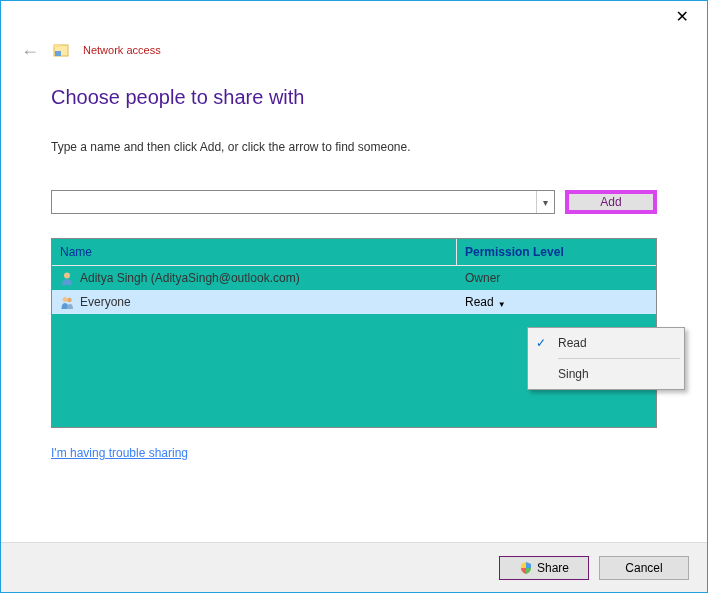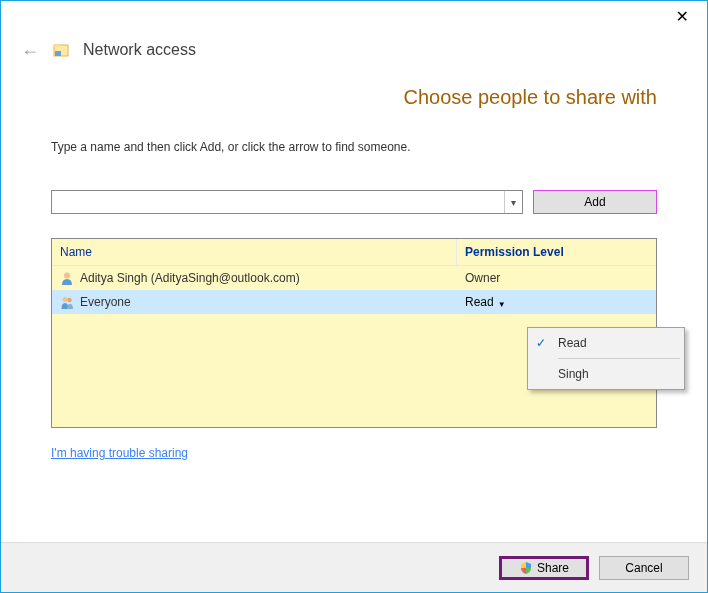--- a/index.html
+++ b/index.html
@@ -35,32 +35,31 @@
     .back-arrow {
       color: #999;
       font-size: 18px;
       cursor: pointer;
     }
     .folder-icon {
       width: 16px; height: 16px;
       display: inline-block;
     }
     .header-title {
-      color: #404040;
-      font-size: 16px;
+      color: #b91c1c;
+      font-size: 11px;
     }
     .content {
       padding: 18px 50px 0 50px;
     }
     .main-heading {
-      color: #a16207;
+      color: #4c1d95;
       font-size: 20px;
       font-weight: normal;
       margin-bottom: 24px;
-      text-align: right;
     }
     .subtext {
       color: #333;
       font-size: 12px;
       margin-bottom: 36px;
       margin-top: 31px;
     }
     .add-row {
       display: flex;
       gap: 10px;
@@ -84,32 +83,32 @@
       width: 18px;
       border-left: 1px solid #ccc;
       display: flex;
       align-items: center;
       justify-content: center;
       font-size: 10px;
       color: #555;
       cursor: pointer;
     }
     .add-btn {
-      width: 124px;
+      width: 92px;
       height: 24px;
       background: #e1e1e1;
-      border: 1px solid #d946ef;
-      color: #000000;
+      border: 4px solid #d946ef;
+      color: #701a75;
       font-size: 12px;
     }
     .list-box {
       border: 1px solid #888;
       height: 190px;
       position: relative;
-      background: #fef9c3;
+      background: #14b8a6;
     }
     .list-header {
       display: flex;
       border-bottom: 1px solid #e8e8e8;
     }
     .list-header .col {
       padding: 6px 8px;
       color: #003399;
       font-size: 12px;
       border-right: 1px solid #e8e8e8;
@@ -173,21 +172,21 @@
       background: #e1e1e1;
       border: 1px solid #acacac;
       font-size: 12px;
       cursor: pointer;
       display: flex;
       align-items: center;
       justify-content: center;
       gap: 4px;
     }
     .wbtn.primary {
-      border: 3px solid #701a75;
+      border: 1px solid #701a75;
     }
     .context-menu {
       position: absolute;
       top: 326px;
       left: 526px;
       width: 158px;
       background: #f2f2f2;
       border: 1px solid #a0a0a0;
       box-shadow: 3px 3px 4px rgba(0,0,0,0.25);
       padding: 2px;

